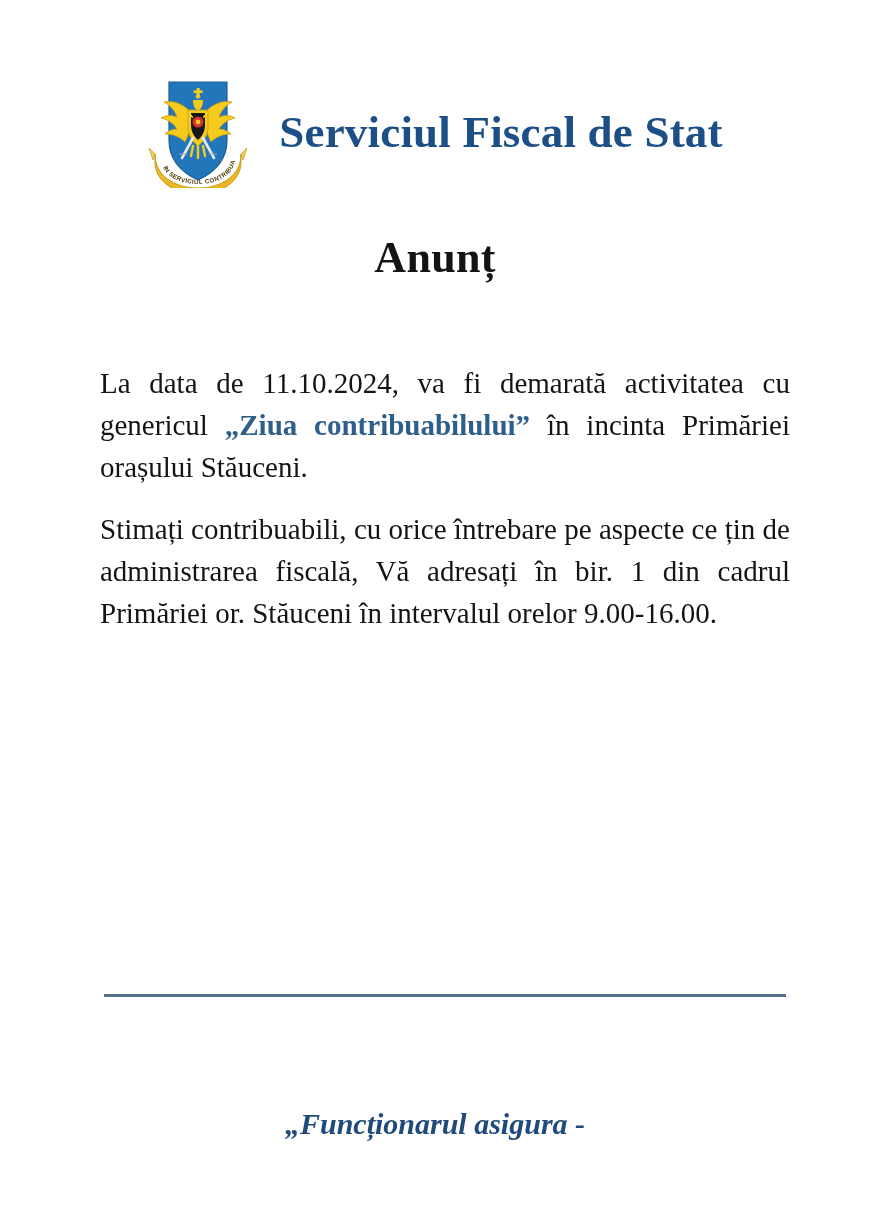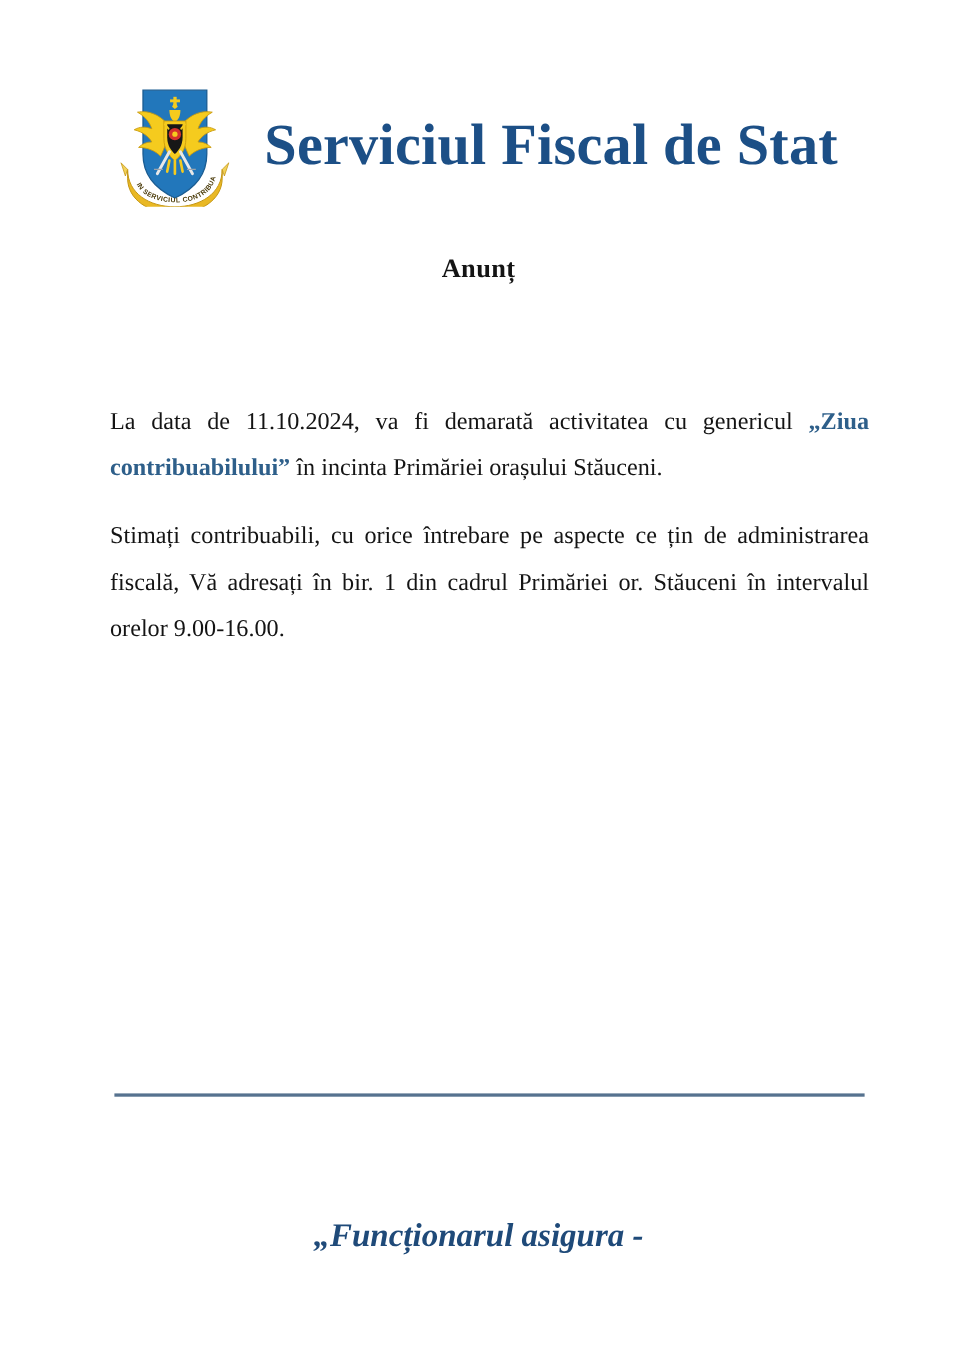--- a/index.html
+++ b/index.html
@@ -43,51 +43,51 @@
     width: 102px;
     height: 112px;
     position: relative;
     flex: 0 0 auto;
   }
   .emblem svg { display: block; width: 102px; height: 112px; }
 
   .org-title {
     font-family: "Liberation Serif", "DejaVu Serif", serif;
     font-weight: bold;
-    font-size: 53px;
+    font-size: 45px;
     line-height: 1;
     letter-spacing: 0.2px;
     color: #1c4f86;
     white-space: nowrap;
   }
 
   
   .doc-heading {
     position: absolute;
     left: 0;
     top: 232px;
     width: 870px;
     text-align: center;
-    font-size: 24px;
+    font-size: 44px;
     font-weight: bold;
     color: #141414;
     letter-spacing: 0.3px;
   }
 
   
   .body-block {
     position: absolute;
     left: 100px;
     top: 362px;
     width: 690px;
   }
   .para {
     text-align: justify;
     text-justify: inter-word;
-    font-size: 22px;
+    font-size: 29px;
     line-height: 42px;
     color: #141414;
     margin: 0 0 20px 0;
   }
   .para:last-child { margin-bottom: 0; }
   .para .hl {
     color: #2e5f8a;
     font-weight: bold;
   }
 

